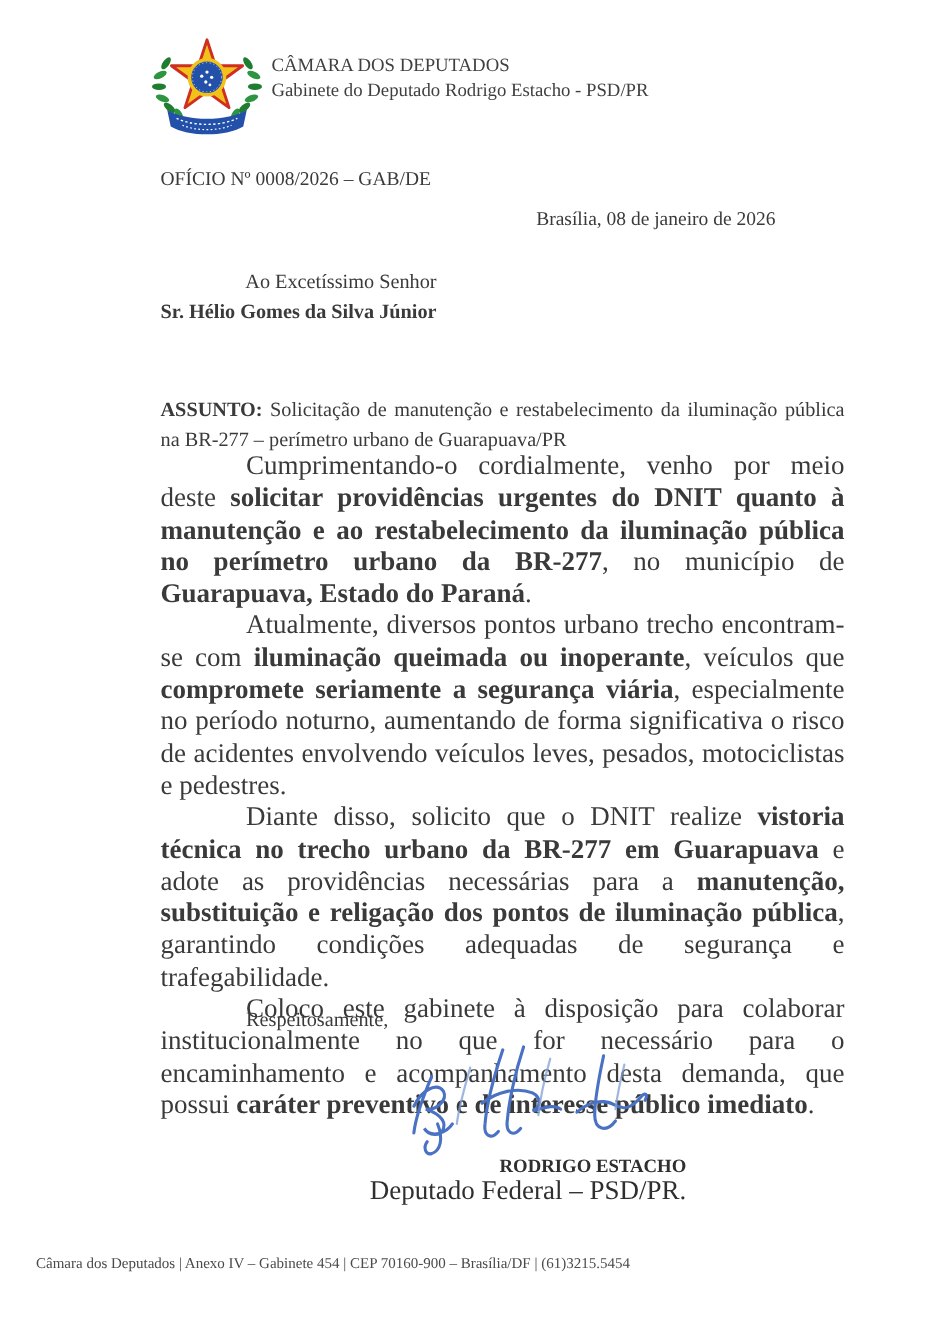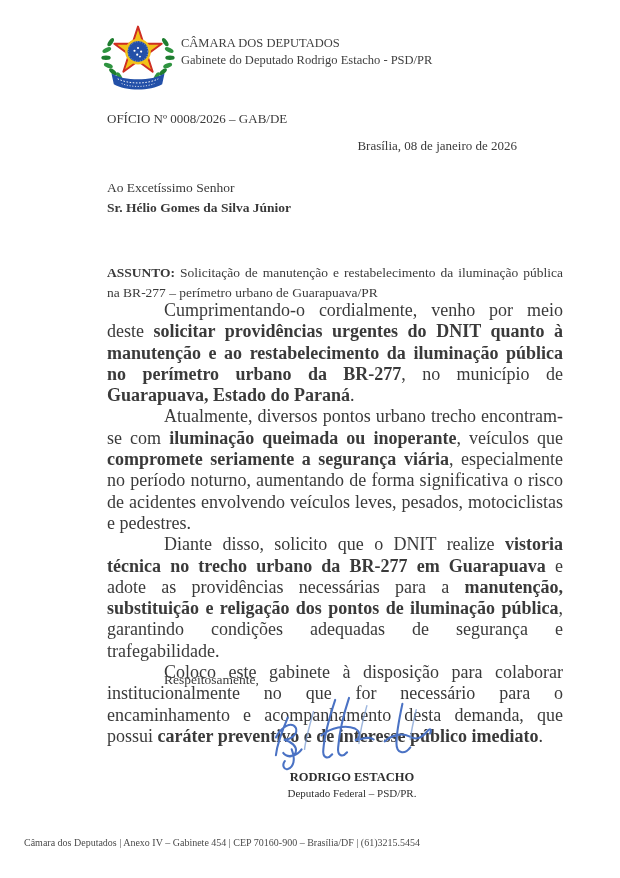--- a/index.html
+++ b/index.html
@@ -11,33 +11,33 @@
     font-family: Liberation Serif, serif;
     color: #3a3a3a;
     overflow: hidden;
     margin-left: 24px;
   }
   .letterhead { position: absolute; left: 75px; top: 20px; display: flex; }
   .letterhead .emblem { width: 78px; height: 74px; flex: 0 0 auto; }
   .letterhead .titles { margin-left: 4px; padding-top: 15px; font-size: 12.5px; line-height: 17px; color: #404040; }
   .ref-line   { position: absolute; left: 83px; top: 111px; font-size: 13px; }
   .date-line  { position: absolute; right: 83px; top: 138px; font-size: 13px; }
-  .addressee  { position: absolute; left: 83px; top: 178px; font-size: 13.5px; line-height: 20px; }
+  .addressee  { position: absolute; left: 83px; top: 178px; font-size: 13.5px; line-height: 20px; text-align: right; }
   .addressee .bold { font-weight: bold; }
   .subject    { position: absolute; left: 83px; top: 249px; width: 456px; font-size: 13.5px; line-height: 20px; text-align: justify; }
   .subject b  { font-weight: bold; }
   .bodytext   { position: absolute; left: 83px; top: 300px; width: 456px; font-size: 18px; line-height: 21.3px; text-align: justify; }
   .bodytext p { margin: 0; text-indent: 57px; }
   .bodytext b { font-weight: bold; }
   .closing    { position: absolute; left: 140px; top: 672px; font-size: 13.5px; }
   .sig-block  { position: absolute; left: 0; top: 692px; width: 620px; text-align: center; }
   .sig-inner  { display: inline-block; transform: translateX(18px); }
   .sig-scribble { width: 190px; height: 84px; display: block; margin: 0 auto; }
-  .sig-name   { font-weight: bold; font-size: 12.5px; line-height: 15px; margin-top: -6px; color: #2f2f2f; }
-  .sig-title  { font-size: 11px; line-height: 16px; color: #2f2f2f; }
+  .sig-name   { font-weight: bold; font-size: 12.5px; line-height: 15px; margin-top: -6px; color: #2f2f2f; text-align: right; }
+  .sig-title  { font-size: 18px; line-height: 16px; color: #2f2f2f; }
   .footer     { position: absolute; left: 0; top: 837px; width: 620px; text-align: left; font-size: 10px; color: #4a4a4a; }
 </style>
 </head>
 <body>
 
 <div class="page">
 
   <div class="letterhead">
     <svg class="emblem" viewBox="0 0 100 94" aria-hidden="true">
       <g>

